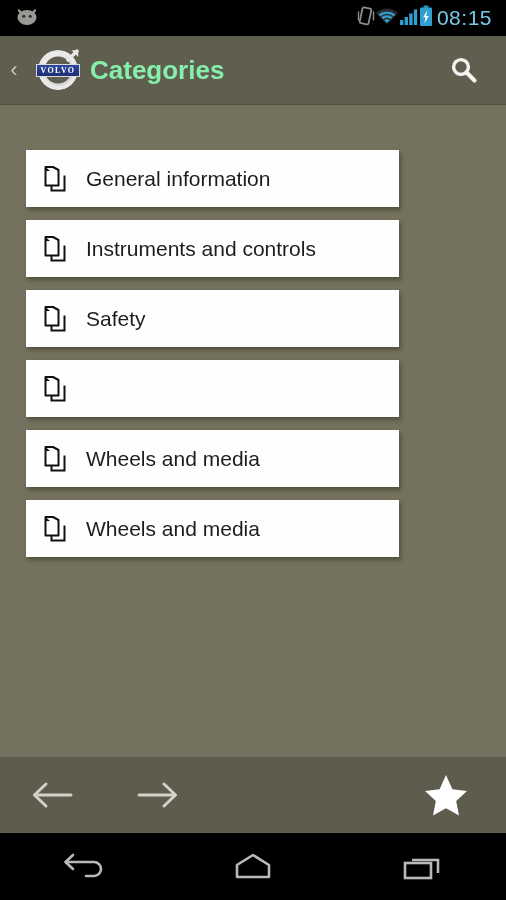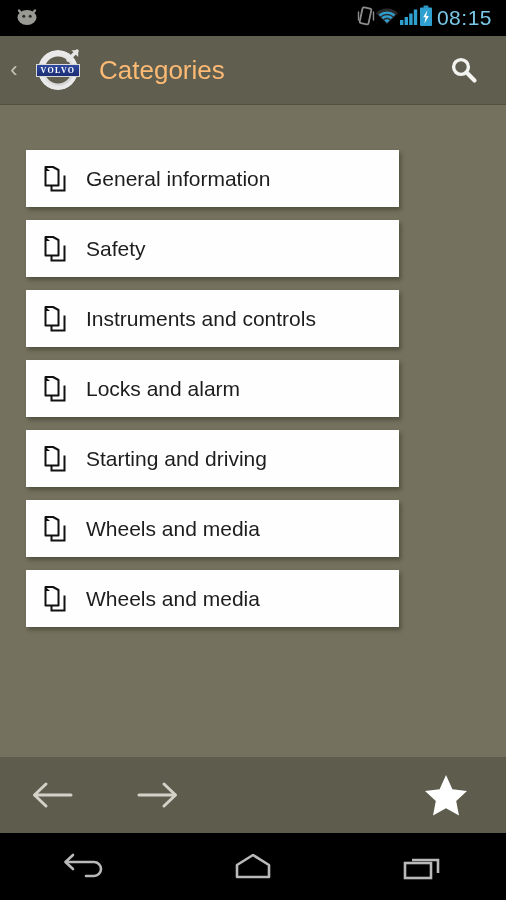--- a/index.html
+++ b/index.html
@@ -50,21 +50,21 @@
     position:absolute; left:2px; top:18px; width:44px; height:13px;
     background:linear-gradient(#2f49a0,#1b2d73);
     border:1px solid #d9d9d9;
     display:flex; align-items:center; justify-content:center;
   }
   .volvo-bar span{
     color:#fff; font-size:8px; font-weight:bold; letter-spacing:1.3px;
     font-family:"Liberation Serif", serif; transform:scaleY(1.05);
   }
   .ab-title{
-    color:#fdba74; font-size:26px; margin-left:17px; font-weight:400;
+    color:#86efac; font-size:26px; margin-left:8px; font-weight:700;
   }
   .ab-search{
     margin-left:auto; margin-right:22px; width:40px; height:40px;
     display:flex; align-items:center; justify-content:center; cursor:pointer;
   }
 
   
   .listwrap{
     position:absolute; left:0; top:105px; width:431px; height:652px;
     overflow:hidden; padding-top:45px;
@@ -200,51 +200,40 @@
         <span class="card-label">General information</span>
       </div>
       <div class="card">
         <span class="card-icon">
     <svg width="28" height="28" viewBox="0 0 28 28">
       <path d="M8.5 10.5 L8.5 25.5 L21.5 25.5 L21.5 10.5" fill="none" stroke="#111" stroke-width="2"></path>
       <path d="M2.5 7.0 L2.5 20.5 L15.5 20.5 L15.5 5.0 L10.0 2.0 L2.5 2.0 Z" fill="#ffffff" stroke="#111" stroke-width="2" stroke-linejoin="round"></path>
       <path d="M2.5 2.0 L2.5 6.0 L7.0 6.0 Z" fill="#111"></path>
     </svg>
         </span>
+        <span class="card-label">Instruments and controls</span>
+      </div>
+      <div class="card">
+        <span class="card-icon">
+    <svg width="28" height="28" viewBox="0 0 28 28">
+      <path d="M8.5 10.5 L8.5 25.5 L21.5 25.5 L21.5 10.5" fill="none" stroke="#111" stroke-width="2"></path>
+      <path d="M2.5 7.0 L2.5 20.5 L15.5 20.5 L15.5 5.0 L10.0 2.0 L2.5 2.0 Z" fill="#ffffff" stroke="#111" stroke-width="2" stroke-linejoin="round"></path>
+      <path d="M2.5 2.0 L2.5 6.0 L7.0 6.0 Z" fill="#111"></path>
+    </svg>
+        </span>
         <span class="card-label">Safety</span>
       </div>
       <div class="card">
         <span class="card-icon">
     <svg width="28" height="28" viewBox="0 0 28 28">
       <path d="M8.5 10.5 L8.5 25.5 L21.5 25.5 L21.5 10.5" fill="none" stroke="#111" stroke-width="2"></path>
       <path d="M2.5 7.0 L2.5 20.5 L15.5 20.5 L15.5 5.0 L10.0 2.0 L2.5 2.0 Z" fill="#ffffff" stroke="#111" stroke-width="2" stroke-linejoin="round"></path>
       <path d="M2.5 2.0 L2.5 6.0 L7.0 6.0 Z" fill="#111"></path>
     </svg>
         </span>
-        <span class="card-label">Instruments and controls</span>
-      </div>
-      <div class="card">
-        <span class="card-icon">
-    <svg width="28" height="28" viewBox="0 0 28 28">
-      <path d="M8.5 10.5 L8.5 25.5 L21.5 25.5 L21.5 10.5" fill="none" stroke="#111" stroke-width="2"></path>
-      <path d="M2.5 7.0 L2.5 20.5 L15.5 20.5 L15.5 5.0 L10.0 2.0 L2.5 2.0 Z" fill="#ffffff" stroke="#111" stroke-width="2" stroke-linejoin="round"></path>
-      <path d="M2.5 2.0 L2.5 6.0 L7.0 6.0 Z" fill="#111"></path>
-    </svg>
-        </span>
-        <span class="card-label">Locks and alarm</span>
-      </div>
-      <div class="card">
-        <span class="card-icon">
-    <svg width="28" height="28" viewBox="0 0 28 28">
-      <path d="M8.5 10.5 L8.5 25.5 L21.5 25.5 L21.5 10.5" fill="none" stroke="#111" stroke-width="2"></path>
-      <path d="M2.5 7.0 L2.5 20.5 L15.5 20.5 L15.5 5.0 L10.0 2.0 L2.5 2.0 Z" fill="#ffffff" stroke="#111" stroke-width="2" stroke-linejoin="round"></path>
-      <path d="M2.5 2.0 L2.5 6.0 L7.0 6.0 Z" fill="#111"></path>
-    </svg>
-        </span>
-        <span class="card-label">Starting and driving</span>
       </div>
       <div class="card">
         <span class="card-icon">
     <svg width="28" height="28" viewBox="0 0 28 28">
       <path d="M8.5 10.5 L8.5 25.5 L21.5 25.5 L21.5 10.5" fill="none" stroke="#111" stroke-width="2"></path>
       <path d="M2.5 7.0 L2.5 20.5 L15.5 20.5 L15.5 5.0 L10.0 2.0 L2.5 2.0 Z" fill="#ffffff" stroke="#111" stroke-width="2" stroke-linejoin="round"></path>
       <path d="M2.5 2.0 L2.5 6.0 L7.0 6.0 Z" fill="#111"></path>
     </svg>
         </span>
         <span class="card-label">Wheels and media</span>

